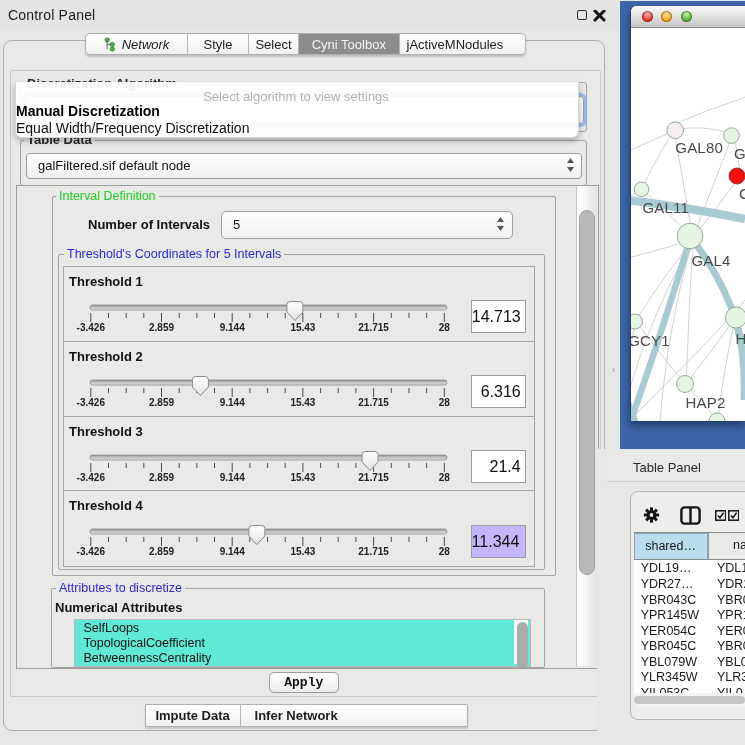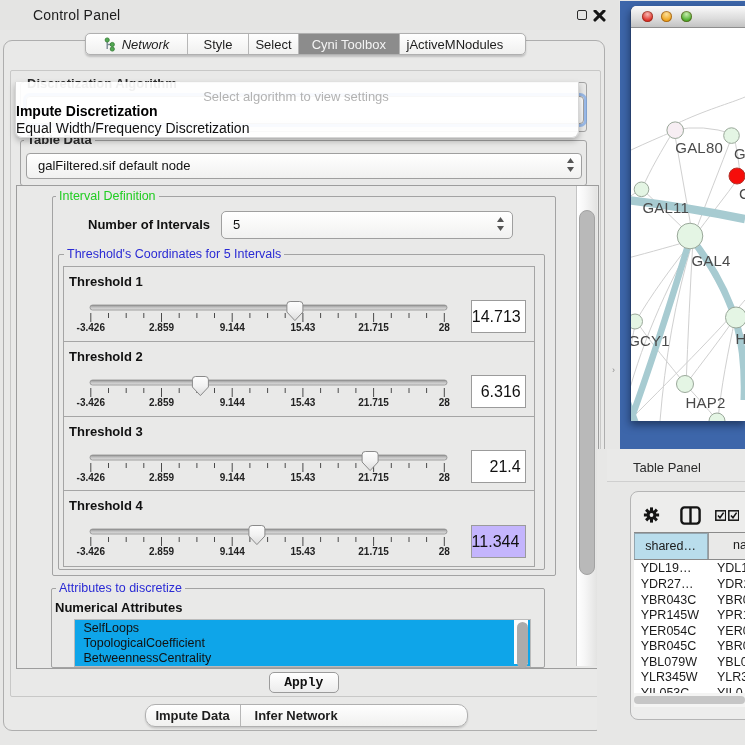--- a/index.html
+++ b/index.html
@@ -7,21 +7,21 @@
 .abs{position:absolute;}
 .seg{display:flex;align-items:center;justify-content:center;}
 .grp{position:absolute;border:1px solid #a3a3a3;border-radius:3px;}
 .gtitle{position:absolute;background:#e9e9e8;padding:0 3px;line-height:13px;}
 .combo{position:absolute;background:linear-gradient(#ffffff,#f1f1f0);border:1px solid #9f9f9f;border-radius:4px;}
 </style></head>
 <body>
 
 <div class="abs" style="left:0;top:0;width:619px;height:745px;background:#e7e7e6;"></div>
 <div class="abs" style="left:0;top:0;width:619px;height:30px;background:#e4e4e3;"></div>
-<div class="abs" style="left:8px;top:7px;font-size:14px;letter-spacing:0.2px;color:#1c1c1c;margin-left:25px;">Control Panel</div>
+<div class="abs" style="left:8px;top:7px;font-size:14px;letter-spacing:0.2px;color:#1c1c1c;">Control Panel</div>
 <div class="abs" style="left:577px;top:10px;width:8px;height:8px;border:1.6px solid #2b2b2b;border-radius:2px;"></div>
 <svg class="abs" style="left:593px;top:10px;" width="13" height="12" viewBox="0 0 13 12">
     <path d="M2 1 L11 10 M11 1 L2 10" stroke="#151515" stroke-width="3.1" stroke-linecap="round"></path>
   </svg>
 <div class="abs" style="left:3px;top:40px;width:600px;height:689px;background:#e9e9e8;border:1.5px solid #aeaeae;border-radius:9px;"></div>
 <div class="abs" style="left:10px;top:70px;width:589px;height:625px;background:#e9e9e8;border:1px solid #c8c8c7;border-radius:2px;"></div>
 <div class="abs" style="left:85px;top:33px;width:439px;height:20px;border:1px solid #b0b0b0;border-radius:5px;background:linear-gradient(#ffffff,#f0f0ef);box-shadow:0 1.5px 2px rgba(0,0,0,0.18);overflow:hidden;display:flex;">
 <div class="seg" style="width:101px;height:20px;color:#1d1d1d;font-size:13px;font-style:italic;"><svg width="13" height="16" viewBox="0 0 13 16" style="margin-right:5px;">
         <path d="M3.2 5 V13 M3.2 8.5 H8" stroke="#7a8894" stroke-width="1.4" fill="none"></path>
         <circle cx="3.2" cy="4" r="2.1" fill="#52a852" stroke="#2f7a2f" stroke-width="0.8"></circle>
@@ -31,21 +31,21 @@
 <div class="seg" style="width:60px;height:20px;border-left:1px solid #b7b7b7;color:#1d1d1d;font-size:13px;">Style</div>
 <div class="seg" style="width:49px;height:20px;border-left:1px solid #b7b7b7;color:#1d1d1d;font-size:13px;">Select</div>
 <div class="seg" style="width:99.7px;height:20px;border-left:1px solid #b7b7b7;background:#8c8c8c;color:#f4f4f4;font-size:13px;">Cyni Toolbox</div>
 <div class="seg" style="width:110.5px;height:20px;border-left:1px solid #b7b7b7;color:#1d1d1d;font-size:13px;">jActiveMNodules</div>
 </div>
 <div class="grp" style="left:20px;top:82px;width:565px;height:48px;"></div>
 <div class="gtitle" style="left:24px;top:77px;font-size:13px;font-weight:bold;color:#2a2a2a;">Discretization Algorithm</div>
 <div class="combo" style="left:26px;top:96px;width:556px;height:26px;box-shadow:0 0 0 3px rgba(110,160,230,0.65);"></div>
 <div class="abs" style="left:15px;top:82px;width:562px;height:55px;background:rgba(255,255,255,0.93);border:1px solid #d6d6d6;border-top:none;border-radius:0 0 7px 7px;box-shadow:0 3px 6px rgba(0,0,0,0.28);z-index:5;"></div>
 <div class="abs" style="left:15px;top:89px;width:562px;text-align:center;font-size:13px;color:#b2b2b2;z-index:6;">Select algorithm to view settings</div>
-<div class="abs" style="left:16px;top:103px;font-size:14px;font-weight:bold;color:#000;z-index:6;">Impute Discretization</div>
+<div class="abs" style="left:16px;top:103px;font-size:14px;font-weight:bold;color:#000;z-index:6;">Manual Discretization</div>
 <div class="abs" style="left:16px;top:119.5px;font-size:14px;color:#111;z-index:6;">Equal Width/Frequency Discretization</div>
 <div class="grp" style="left:20px;top:140px;width:565px;height:44px;"></div>
 <div class="gtitle" style="left:24px;top:133px;font-size:13px;font-weight:bold;color:#2a2a2a;z-index:1;">Table Data</div>
 <div class="combo" style="left:26px;top:153px;width:554px;height:24px;"></div>
 <div class="abs" style="left:38px;top:158px;font-size:13px;color:#111;z-index:2;">galFiltered.sif default node</div>
 <svg class="abs" style="left:566px;top:158px;z-index:2;" width="9" height="14" viewBox="0 0 9 14">
     <path d="M4.5 0 L8 5 H1 Z" fill="#555"></path>
     <path d="M4.5 14 L1 9 H8 Z" fill="#555"></path>
   </svg>
 <div class="abs" style="left:16px;top:185px;width:581px;height:482px;background:#e9e9e8;border:1px solid #9d9d9d;"></div>
@@ -208,27 +208,27 @@
       <linearGradient id="thg" x1="0" y1="0" x2="0" y2="1">
         <stop offset="0" stop-color="#fdfdfd"></stop>
         <stop offset="0.5" stop-color="#f2f2f2"></stop>
         <stop offset="1" stop-color="#dcdcdc"></stop>
       </linearGradient>
     </defs>
   </svg>
 <div class="grp" style="left:51px;top:588px;width:492px;height:78px;border-radius:2px;"></div>
 <div class="gtitle" style="left:56px;top:582px;font-size:12.5px;color:#2a2ad4;">Attributes to discretize</div>
 <div class="abs" style="left:55px;top:600px;font-size:13px;font-weight:bold;color:#111;">Numerical Attributes</div>
-<div class="abs" style="left:73.5px;top:619px;width:455px;height:46.3px;background:#0ea5e9;border:1px solid #bbbbbb;overflow:hidden;">
+<div class="abs" style="left:73.5px;top:619px;width:455px;height:46.3px;background:#5eead4;border:1px solid #bbbbbb;overflow:hidden;">
     <div style="padding:1px 0 0 9px;font-size:12.5px;color:#111;line-height:15.2px;">SelfLoops<br>TopologicalCoefficient<br>BetweennessCentrality</div>
   </div>
 <div class="abs" style="left:514.4px;top:620px;width:14px;height:44.3px;background:#fcfcfc;"></div>
 <div class="abs" style="left:517px;top:621.5px;width:10.5px;height:46px;background:#ababab;border-radius:6px;"></div>
 <div class="abs seg" style="left:269px;top:671.9px;width:67.5px;height:19.4px;background:linear-gradient(#ffffff,#ececec);border:1px solid #9b9b9b;border-radius:5px;font-size:13px;font-weight:bold;color:#111;font-family:Liberation Mono, monospace;">Apply</div>
-<div class="abs" style="left:144.6px;top:704.3px;width:321px;height:21px;border:1px solid #b0b0b0;border-radius:10px;background:linear-gradient(#ffffff,#f0f0ef);box-shadow:0 1.5px 2px rgba(0,0,0,0.15);overflow:hidden;display:flex;">
+<div class="abs" style="left:144.6px;top:704.3px;width:321px;height:21px;border:1px solid #b0b0b0;border-radius:1px;background:linear-gradient(#ffffff,#f0f0ef);box-shadow:0 1.5px 2px rgba(0,0,0,0.15);overflow:hidden;display:flex;">
 <div class="seg" style="width:94px;height:21px;color:#1d1d1d;font-size:13px;font-weight:bold;">Impute Data</div>
 <div class="seg" style="width:111px;height:21px;border-left:1px solid #b7b7b7;color:#1d1d1d;font-size:13px;font-weight:bold;">Infer Network</div>
 </div>
 <div class="abs" style="left:620px;top:1px;width:125px;height:448px;background:#3d66aa;"></div>
 <div class="abs" style="left:612px;top:365px;font-size:9px;color:#8a8a8a;">›</div>
 <div class="abs" style="left:630px;top:6px;width:115px;height:415px;background:#ffffff;border-left:1.5px solid #26406e;border-radius:6px 0 0 0;box-shadow:0 4px 9px rgba(10,20,40,0.55);overflow:hidden;">
 <div style="position:absolute;left:0;top:0;width:114px;height:21px;background:linear-gradient(#fafafa,#dcdcdc 60%,#c3c3c3);border-bottom:1px solid #8e8e8e;"></div>
 <div style="position:absolute;left:10.700000000000001px;top:5.3px;width:11.2px;height:11.2px;border-radius:50%;background:radial-gradient(circle at 50% 30%, #f6b9b3 0%, #e03028 65%, #e03028);box-shadow:inset 0 0 0 1px rgba(90,40,20,0.45);"></div>
 <div style="position:absolute;left:29.9px;top:5.3px;width:11.2px;height:11.2px;border-radius:50%;background:radial-gradient(circle at 50% 30%, #fbdf9a 0%, #eea41c 65%, #eea41c);box-shadow:inset 0 0 0 1px rgba(90,40,20,0.45);"></div>
 <div style="position:absolute;left:50.0px;top:5.3px;width:11.2px;height:11.2px;border-radius:50%;background:radial-gradient(circle at 50% 30%, #c8ecae 0%, #4cae2c 65%, #4cae2c);box-shadow:inset 0 0 0 1px rgba(90,40,20,0.45);"></div>

